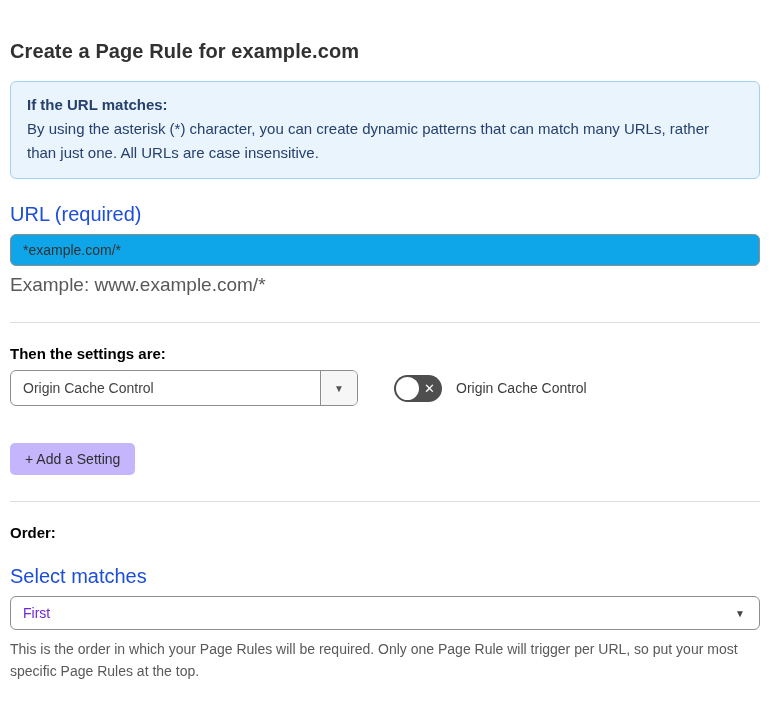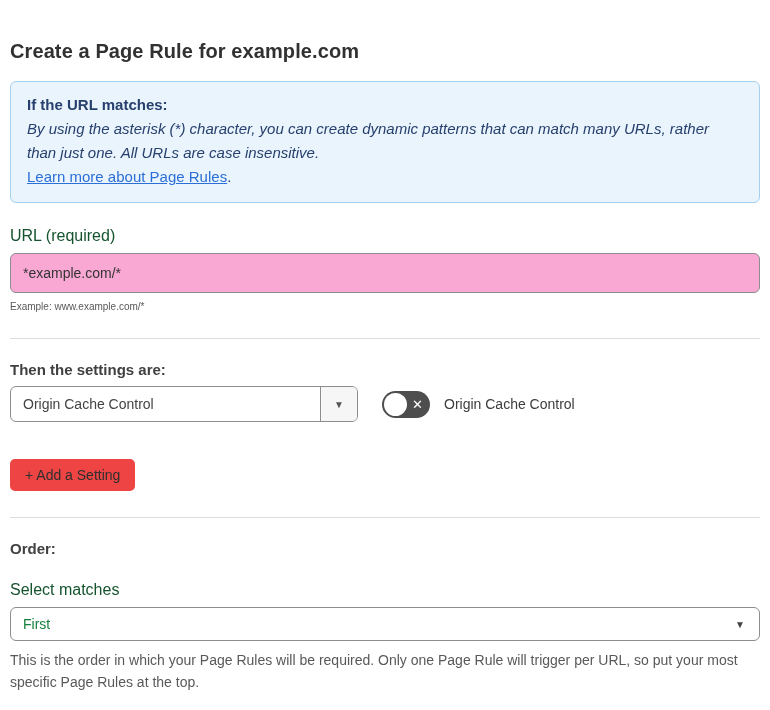--- a/index.html
+++ b/index.html
@@ -25,69 +25,70 @@
   .info-box {
     background: #e9f4fd;
     border: 1px solid #a5d0ef;
     border-radius: 6px;
     padding: 11px 24px 13px 16px;
     color: #27406d;
     font-size: 15px;
     line-height: 24px;
   }
   .info-box .info-heading { font-weight: 700; }
-  .info-box .info-body { margin: 0; font-style: italic; }
+  .info-box .info-body { margin: 0; }
   .info-box a.info-link {
     color: #2c6fd6;
     text-decoration: underline;
     cursor: pointer;
   }
 
   .field-label {
-    font-size: 16px;
-    color: #14532d;
+    font-size: 20px;
+    color: #1d4ed8;
     margin: 24px 0 8px 0;
   }
 
   .text-input {
     width: 100%;
-    height: 40px;
+    height: 32px;
     border: 1px solid #8d8d8d;
     border-radius: 6px;
     padding: 0 12px;
     font-size: 14px;
     color: #333;
     font-family: "Liberation Sans", sans-serif;
-    background: #f9a8d4;
+    background: #0ea5e9;
     outline: none;
   }
 
   .helper-text {
-    font-size: 10px;
+    font-size: 19px;
     color: #595959;
     margin-top: 8px;
   }
 
   .divider {
     border: none;
     border-top: 1px solid #dcdcdc;
     margin: 26px 0 0 0;
   }
 
   .section-heading {
     font-size: 15px;
     font-weight: 700;
-    color: #404040;
+    color: #000000;
     margin: 22px 0 0 0;
   }
 
   .picker-row {
     display: flex;
     align-items: center;
     margin-top: 8px;
+    gap: 12px;
   }
 
   .select-box {
     display: flex;
     align-items: stretch;
     width: 348px;
     height: 36px;
     border: 1px solid #8d8d8d;
     border-radius: 6px;
     background: #fff;
@@ -155,39 +156,39 @@
 
   .btn {
     display: inline-block;
     border: none;
     border-radius: 5px;
     font-family: "Liberation Sans", sans-serif;
     font-size: 14px;
     padding: 8px 15px;
     cursor: pointer;
     color: #2f2f2f;
-    background: #ef4444;
+    background: #c4b5fd;
   }
   .btn-add { margin-top: 37px; }
 
   .wide-select {
     display: flex;
     align-items: center;
     width: 100%;
     height: 34px;
     border: 1px solid #8d8d8d;
     border-radius: 6px;
     background: #fff;
     cursor: pointer;
   }
   .wide-select .select-value {
     flex: 1;
     padding-left: 12px;
     font-size: 14px;
-    color: #15803d;
+    color: #6d28d9;
   }
   .wide-select .caret {
     padding-right: 14px;
     color: #444;
     font-size: 10px;
   }
 
   .order-help {
     font-size: 14px;
     color: #595959;
@@ -198,21 +199,20 @@
 </head>
 <body>
 
 <div class="container">
 
   <h1 class="page-title">Create a Page Rule for example.com</h1>
 
   <div class="info-box">
     <div class="info-heading">If the URL matches:</div>
     <p class="info-body">By using the asterisk (*) character, you can create dynamic patterns that can match many URLs, rather than just one. All URLs are case insensitive.</p>
-    <div><a class="info-link">Learn more about Page Rules</a><span>.</span></div>
   </div>
 
   <div class="field-label">URL (required)</div>
   <input class="text-input" type="text" value="*example.com/*" style="">
   <div class="helper-text">Example: www.example.com/*</div>
 
   <hr class="divider">
 
   <div class="section-heading">Then the settings are:</div>
 

